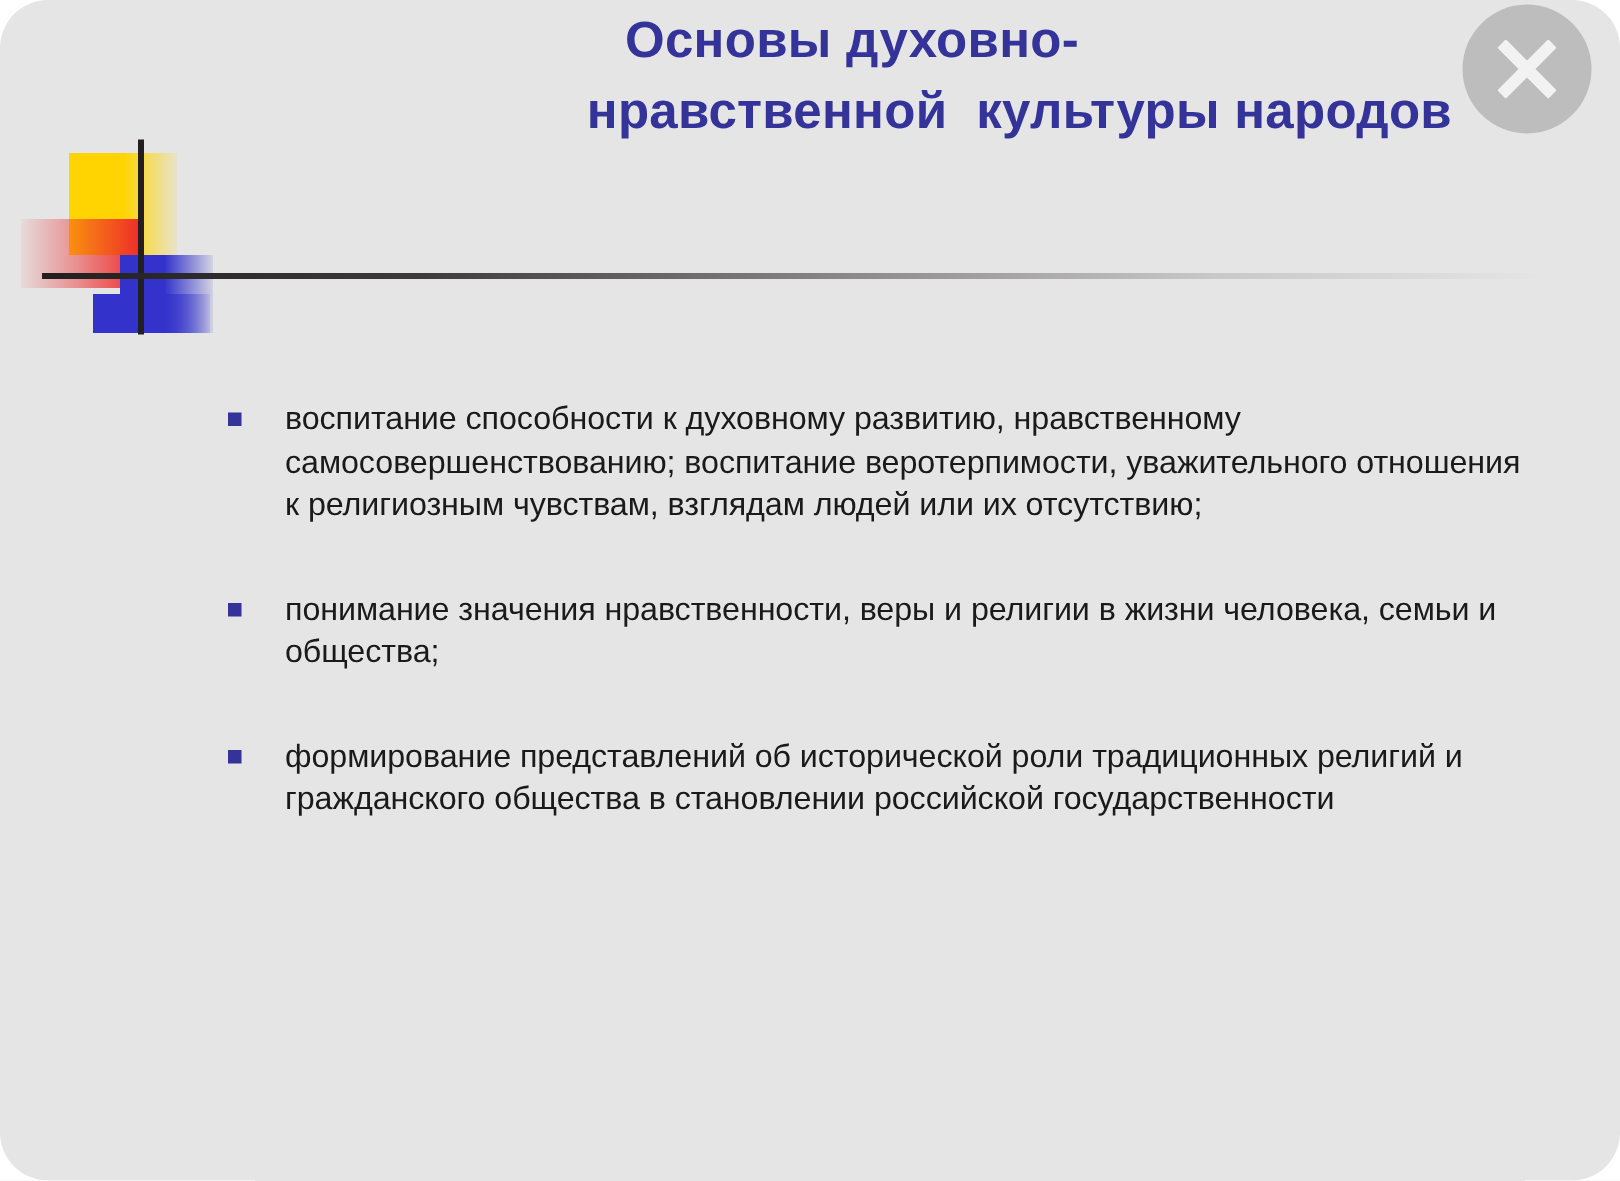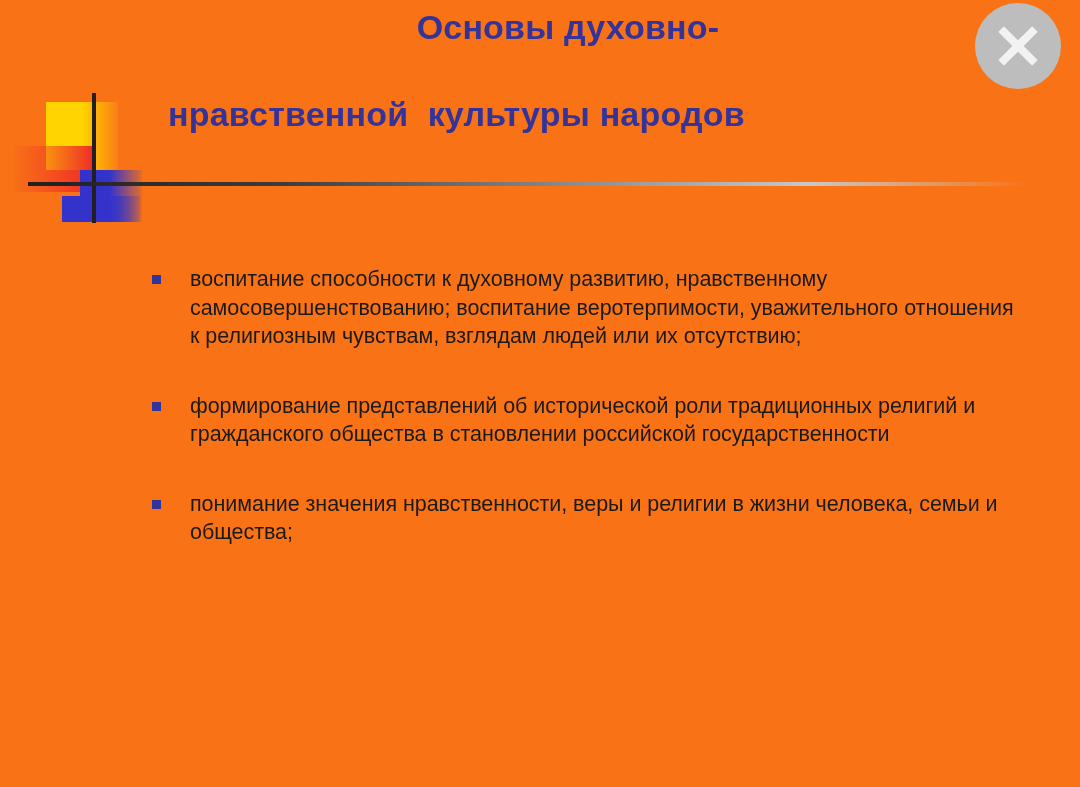--- a/index.html
+++ b/index.html
@@ -10,22 +10,23 @@
   }
   body {
     font-family: "Liberation Sans", "DejaVu Sans", sans-serif;
     -webkit-font-smoothing: antialiased;
   }
 
   .slide {
     position: relative;
     width: 1080px;
     height: 787px;
-    background: #f97316;
+    background: #e5e5e5;
     overflow: hidden;
+    border-radius: 32px;
   }
 
   
   .title-block {
     position: absolute;
     left: 168px;
     top: 4px;
     width: 800px;
     text-align: center;
     color: #33339a;
@@ -33,21 +34,21 @@
     font-size: 34px;
     line-height: 47px;
     letter-spacing: 0.2px;
     pointer-events: none;
   }
   .title-line {
     display: block;
     white-space: pre;
   }
   .title-line-1 { text-align: center; }
-  .title-line-2 { text-align: left; margin-top: 40px; }
+  .title-line-2 { text-align: right; }
   .title-line-3 { text-align: center; margin-top: 12px; }
 
   
   .close-button {
     position: absolute;
     left: 975px;
     top: 3px;
     width: 86px;
     height: 86px;
     border-radius: 50%;
@@ -184,23 +185,23 @@
 
     <div class="bullet-item">
       <span class="bullet-marker"></span>
       <span class="bullet-text">воспитание способности к духовному развитию, нравственному самосовершенствованию; воспитание веротерпимости, уважительного отношения к религиозным чувствам, взглядам людей или их отсутствию;</span>
     </div>
 
 
 
     <div class="bullet-item">
       <span class="bullet-marker"></span>
+      <span class="bullet-text">понимание значения нравственности, веры и религии в жизни человека, семьи и общества;</span>
+    </div>
+
+    <div class="bullet-item">
+      <span class="bullet-marker"></span>
       <span class="bullet-text">формирование представлений об исторической роли традиционных  религий и гражданского общества в становлении российской государственности</span>
     </div>
 
-    <div class="bullet-item">
-      <span class="bullet-marker"></span>
-      <span class="bullet-text">понимание значения нравственности, веры и религии в жизни человека, семьи и общества;</span>
-    </div>
-
   </div>
 
 </div>
 
 </body></html>

